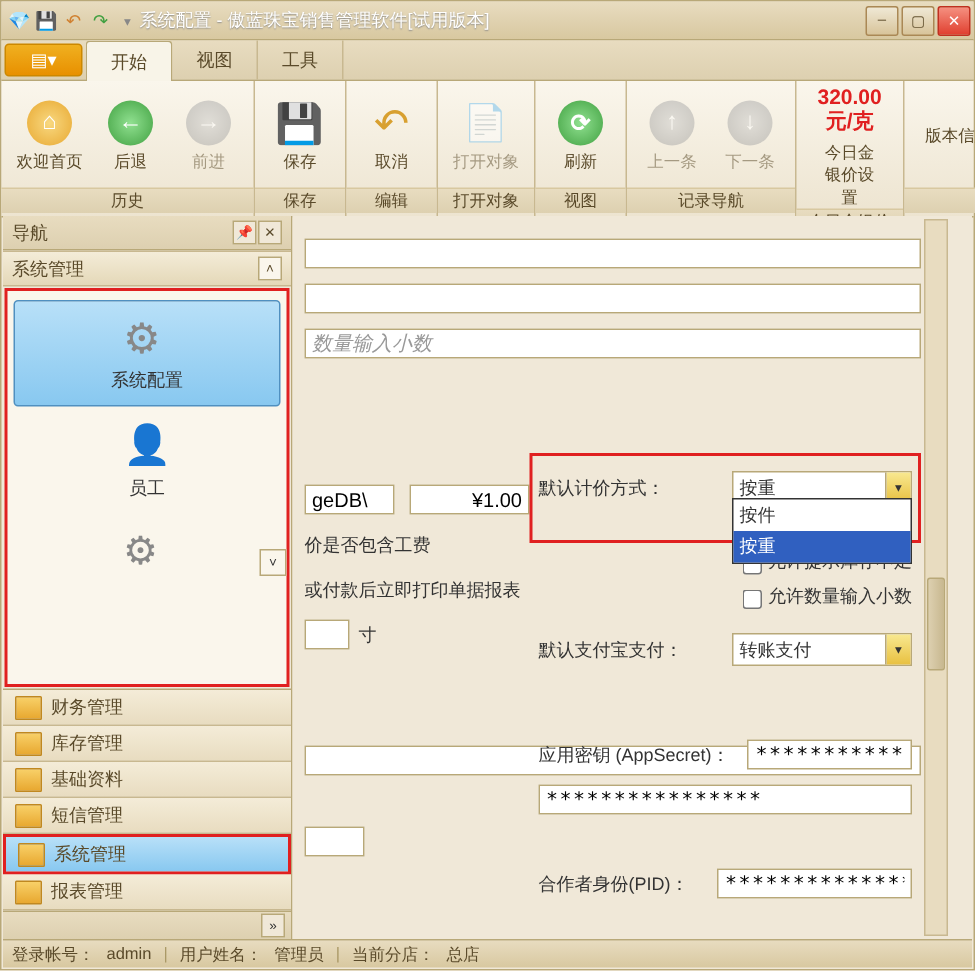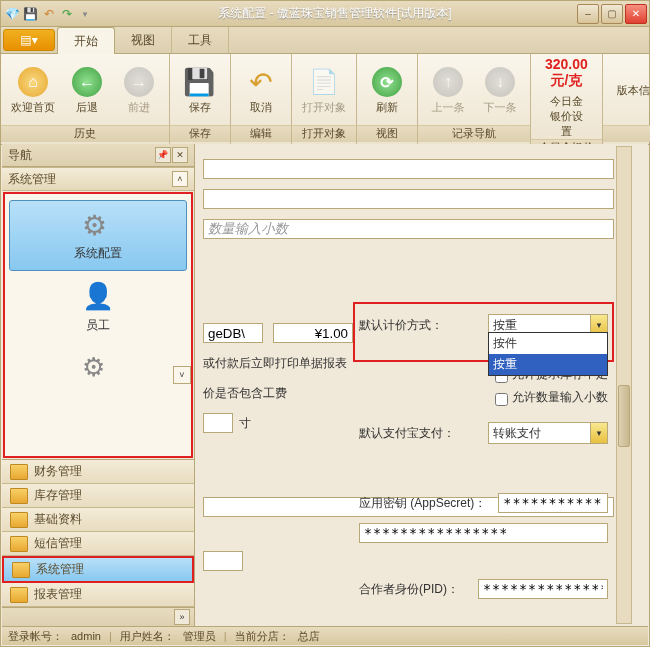--- a/index.html
+++ b/index.html
@@ -2,21 +2,21 @@
 <html><head>
 <meta charset="utf-8">
 <style>
 html,body{margin:0;padding:0;font-family:"Microsoft YaHei","SimSun",sans-serif;font-size:12px;background:#f0e8d8;color:#333;overflow:hidden}
 .window{width:650px;height:647px;background:#f0e8d8;border:1px solid #b8a878;box-sizing:border-box;position:relative}
 
 
 .titlebar{height:25px;background:linear-gradient(#e8dcc0,#d8c8a0);display:flex;align-items:center;border-bottom:1px solid #b8a878}
 .tb-left{display:flex;align-items:center;gap:2px;padding-left:4px}
 .tb-ico{width:16px;height:16px;display:inline-flex;align-items:center;justify-content:center;border-radius:2px}
-.tb-title{flex:1;text-align:center;color:#fff;text-shadow:0 1px 1px #888;font-size:12px}
+.tb-title{flex:1;text-align:left;color:#fff;text-shadow:0 1px 1px #888;font-size:12px}
 .tb-btns{display:flex;gap:2px;padding-right:2px}
 .tb-btn{width:20px;height:18px;border:1px solid #aa8855;border-radius:2px;background:linear-gradient(#efe8d5,#d8c49a);display:flex;align-items:center;justify-content:center;font-size:10px;color:#665533}
 .tb-close{background:linear-gradient(#f59080,#e04030);color:#fff;border-color:#c03020}
 
 
 .menubar{height:26px;display:flex;align-items:stretch;background:linear-gradient(#e8dcc0,#ddd0b0);border-bottom:1px solid #b8a878}
 .menu-app{width:50px;background:linear-gradient(#f0b020,#e89000);border:1px solid #cc8800;margin:2px;border-radius:3px;display:flex;align-items:center;justify-content:center;color:#fff}
 .menu-tab{padding:0 16px;display:flex;align-items:center;border-right:1px solid #c8b890;color:#5a4a2a}
 .menu-tab.active{background:#f8f4e8;border-top:1px solid #b8a878;border-left:1px solid #b8a878;border-right:1px solid #b8a878;margin-bottom:-1px;border-radius:3px 3px 0 0}
 
@@ -276,24 +276,24 @@
         <div class="form-row">
             <input class="form-input txt-clip" style="width: 100%; color: rgb(153, 153, 153); font-style: italic;" value="数量输入小数">
           </div>
         <div style="height:70px"></div>
         <div class="form-row" style="gap:10px">
           <input class="form-input txt-clip" style="width: 60px;" value="geDB\">
           <input class="form-input" style="width: 80px; text-align: right;" value="¥1.00">
           <span style="width:12px"></span>
         </div>
         <div class="form-row">
+            <span class="lbl txt-clip">价是否包含工费</span>
+          </div>
+        <div class="form-row">
             <span class="lbl txt-clip">或付款后立即打印单据报表</span>
-          </div>
-        <div class="form-row">
-            <span class="lbl txt-clip">价是否包含工费</span>
           </div>
         <div class="form-row" style="gap:6px">
           <input class="form-input" style="width: 30px;">
             <span class="lbl">寸</span>
         </div>
         <div style="height:50px"></div>
         <div class="form-row">
             <input class="form-input" style="width: 100%;">
           </div>
         <div style="height:20px"></div>

